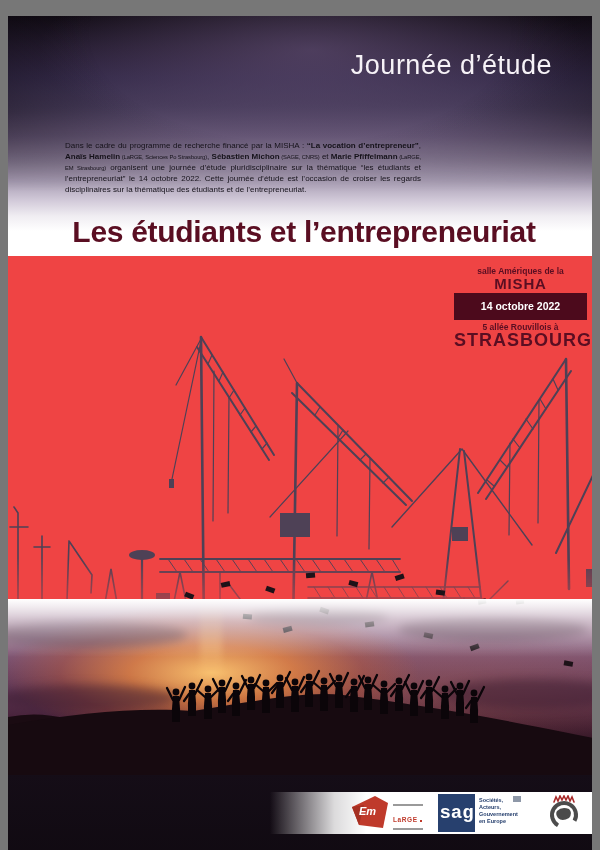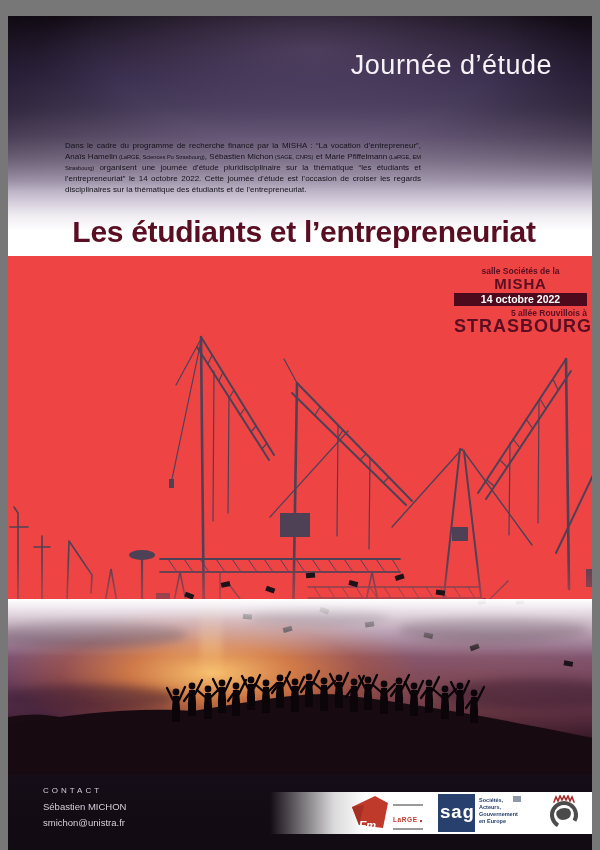--- a/index.html
+++ b/index.html
@@ -24,36 +24,36 @@
   }
   .journee{
     position:absolute;top:34px;right:40px;
     font-size:27px;font-weight:400;letter-spacing:.5px;color:#f6f2f7;
   }
   
   .intro{
     position:absolute;top:125px;left:57px;width:356px;margin:0;
     font-size:8px;line-height:10.9px;color:#15121a;text-align:justify;font-weight:500;
   }
-  .intro b{font-weight:400;}
+  .intro b{font-weight:700;}
   .intro .tiny{font-size:5.8px;letter-spacing:-.1px;}
   
   .title{
     position:absolute;top:199px;left:8px;right:0;margin:0;text-align:center;
     font-size:30px;font-weight:800;letter-spacing:-.3px;color:var(--maroon,#5a0e22);
   }
   
   .venue{position:absolute;top:250px;right:5px;width:133px;text-align:center;color:var(--maroon,#5a0e22);}
   .venue-line{font-size:8.5px;font-weight:700;line-height:10px;}
   .venue-big{font-size:15px;font-weight:700;letter-spacing:.8px;line-height:15px;}
   .venue-date{
-    margin:2px 0;padding:1px 0;background:var(--maroon-dark,#4c0a1c);
+    margin:2px 0;padding:8px 0;background:var(--maroon-dark,#4c0a1c);
     color:#fff;font-size:10.5px;font-weight:700;line-height:11px;
   }
-  .venue-line2{font-size:8.5px;font-weight:700;line-height:11px;margin-top:2px;text-align:right;}
+  .venue-line2{font-size:8.5px;font-weight:700;line-height:11px;margin-top:2px;}
   .venue-big2{font-size:18px;font-weight:800;letter-spacing:1px;line-height:14px;}
   
   .cranes{
     position:absolute;top:315px;left:0;width:600px;height:300px;
     -webkit-mask-image:linear-gradient(180deg,#000 76%,rgba(0,0,0,.45) 90%,transparent 100%);
     mask-image:linear-gradient(180deg,#000 76%,rgba(0,0,0,.45) 90%,transparent 100%);
   }
   
   .photo{
     position:absolute;top:583px;left:0;width:600px;height:176px;overflow:hidden;
@@ -80,21 +80,21 @@
   .contact-label{font-size:8px;letter-spacing:3px;margin-bottom:6px;}
   .contact-name{font-size:9.5px;margin-bottom:5px;}
   .contact-email{font-size:9.5px;cursor:pointer;}
   .logo-strip{
     position:absolute;top:19px;left:262px;right:0;height:42px;
     background:linear-gradient(90deg,rgba(255,255,255,0) 0%,rgba(255,255,255,.85) 20%,#fff 30%);
   }
   .em-logo{position:absolute;left:80px;top:4px;width:72px;height:34px;}
   .em-mark{position:absolute;left:0;top:0;}
   .em-mono{
-    position:absolute;left:9px;top:23px;color:#fff;font-size:11px;font-weight:800;font-style:italic;
+    position:absolute;left:9px;top:9px;color:#fff;font-size:11px;font-weight:800;font-style:italic;
   }
   .em-side{position:absolute;left:43px;top:6px;width:30px;}
   .em-grayline{height:2px;background:#9a9a9a;margin:2px 0;}
   .em-lab{font-size:6.5px;font-weight:700;letter-spacing:.6px;color:var(--em-red,#bf3a2b);}
   .em-dot{display:inline-block;width:2.5px;height:2.5px;background:var(--em-red,#bf3a2b);margin-left:2px;}
   .sage-logo{position:absolute;left:168px;top:2px;width:84px;height:38px;background:#fff;display:flex;}
   .sage-box{
     width:38px;height:38px;background:var(--sage-navy,#27406e);color:#fff;
     font-family:Liberation Mono, monospace;font-size:19px;font-weight:700;
     display:flex;align-items:center;justify-content:center;
@@ -114,21 +114,21 @@
   <div class="bg-top"></div>
   <div class="vignette"></div>
 
   <div class="journee">Journée d’étude</div>
 
   <p class="intro"><span>Dans le cadre du programme de recherche financé par la MISHA : </span><b>“La vocation d’entrepreneur”</b><span>, </span><b>Anaïs Hamelin</b><span class="tiny"> (LaRGE, Sciences Po Strasbourg)</span><span>, </span><b>Sébastien Michon</b><span class="tiny"> (SAGE, CNRS)</span><span> et </span><b>Marie Pfiffelmann</b><span class="tiny"> (LaRGE, EM Strasbourg)</span><span> organisent une journée d’étude pluridisciplinaire sur la thématique “les étudiants et l’entrepreneuriat” le 14 octobre 2022. Cette journée d’étude est l’occasion de croiser les regards disciplinaires sur la thématique des étudiants et de l’entrepreneuriat.</span></p>
 
   <h1 class="title">Les étudiants et l’entrepreneuriat</h1>
 
   <div class="venue">
-    <div class="venue-line">salle Sociétés de la</div>
+    <div class="venue-line">salle Amériques de la</div>
     <div class="venue-big">MISHA</div>
     <div class="venue-date">14 octobre 2022</div>
     <div class="venue-line2">5 allée Rouvillois à</div>
     <div class="venue-big2">STRASBOURG</div>
   </div>
 
   <svg class="cranes" viewBox="0 0 600 300" preserveAspectRatio="none">
     <g class="crane-stroke">
 
       <path d="M196,300 L193,6" stroke-width="2.6"></path>
@@ -259,25 +259,20 @@
       <rect x="275" y="66" width="9" height="5" transform="rotate(-15 279 68)"></rect>
       <rect x="312" y="47" width="9" height="5" transform="rotate(18 316 49)"></rect>
       <rect x="357" y="61" width="9" height="5" transform="rotate(-8 361 63)"></rect>
       <rect x="416" y="72" width="9" height="5" transform="rotate(12 420 74)"></rect>
       <rect x="462" y="84" width="9" height="5" transform="rotate(-20 466 86)"></rect>
       <rect x="556" y="100" width="9" height="5" transform="rotate(10 560 102)"></rect>
     </g>
   </svg>
 
   <div class="footer">
-    <div class="contact">
-      <div class="contact-label">CONTACT</div>
-      <div class="contact-name">Sébastien MICHON</div>
-      <div class="contact-email">smichon@unistra.fr</div>
-    </div>
 
     <div class="logo-strip">
 
       <div class="em-logo">
         <svg class="em-mark" width="40" height="34" viewBox="0 0 40 34">
           <polygon points="2,11 25,0 38,7 33,32 9,29" fill="#bf3a2b"></polygon>
           <polygon points="2,11 14,9 9,29" fill="#a52f22"></polygon>
         </svg>
         <span class="em-mono">Em</span>
         <div class="em-side">

